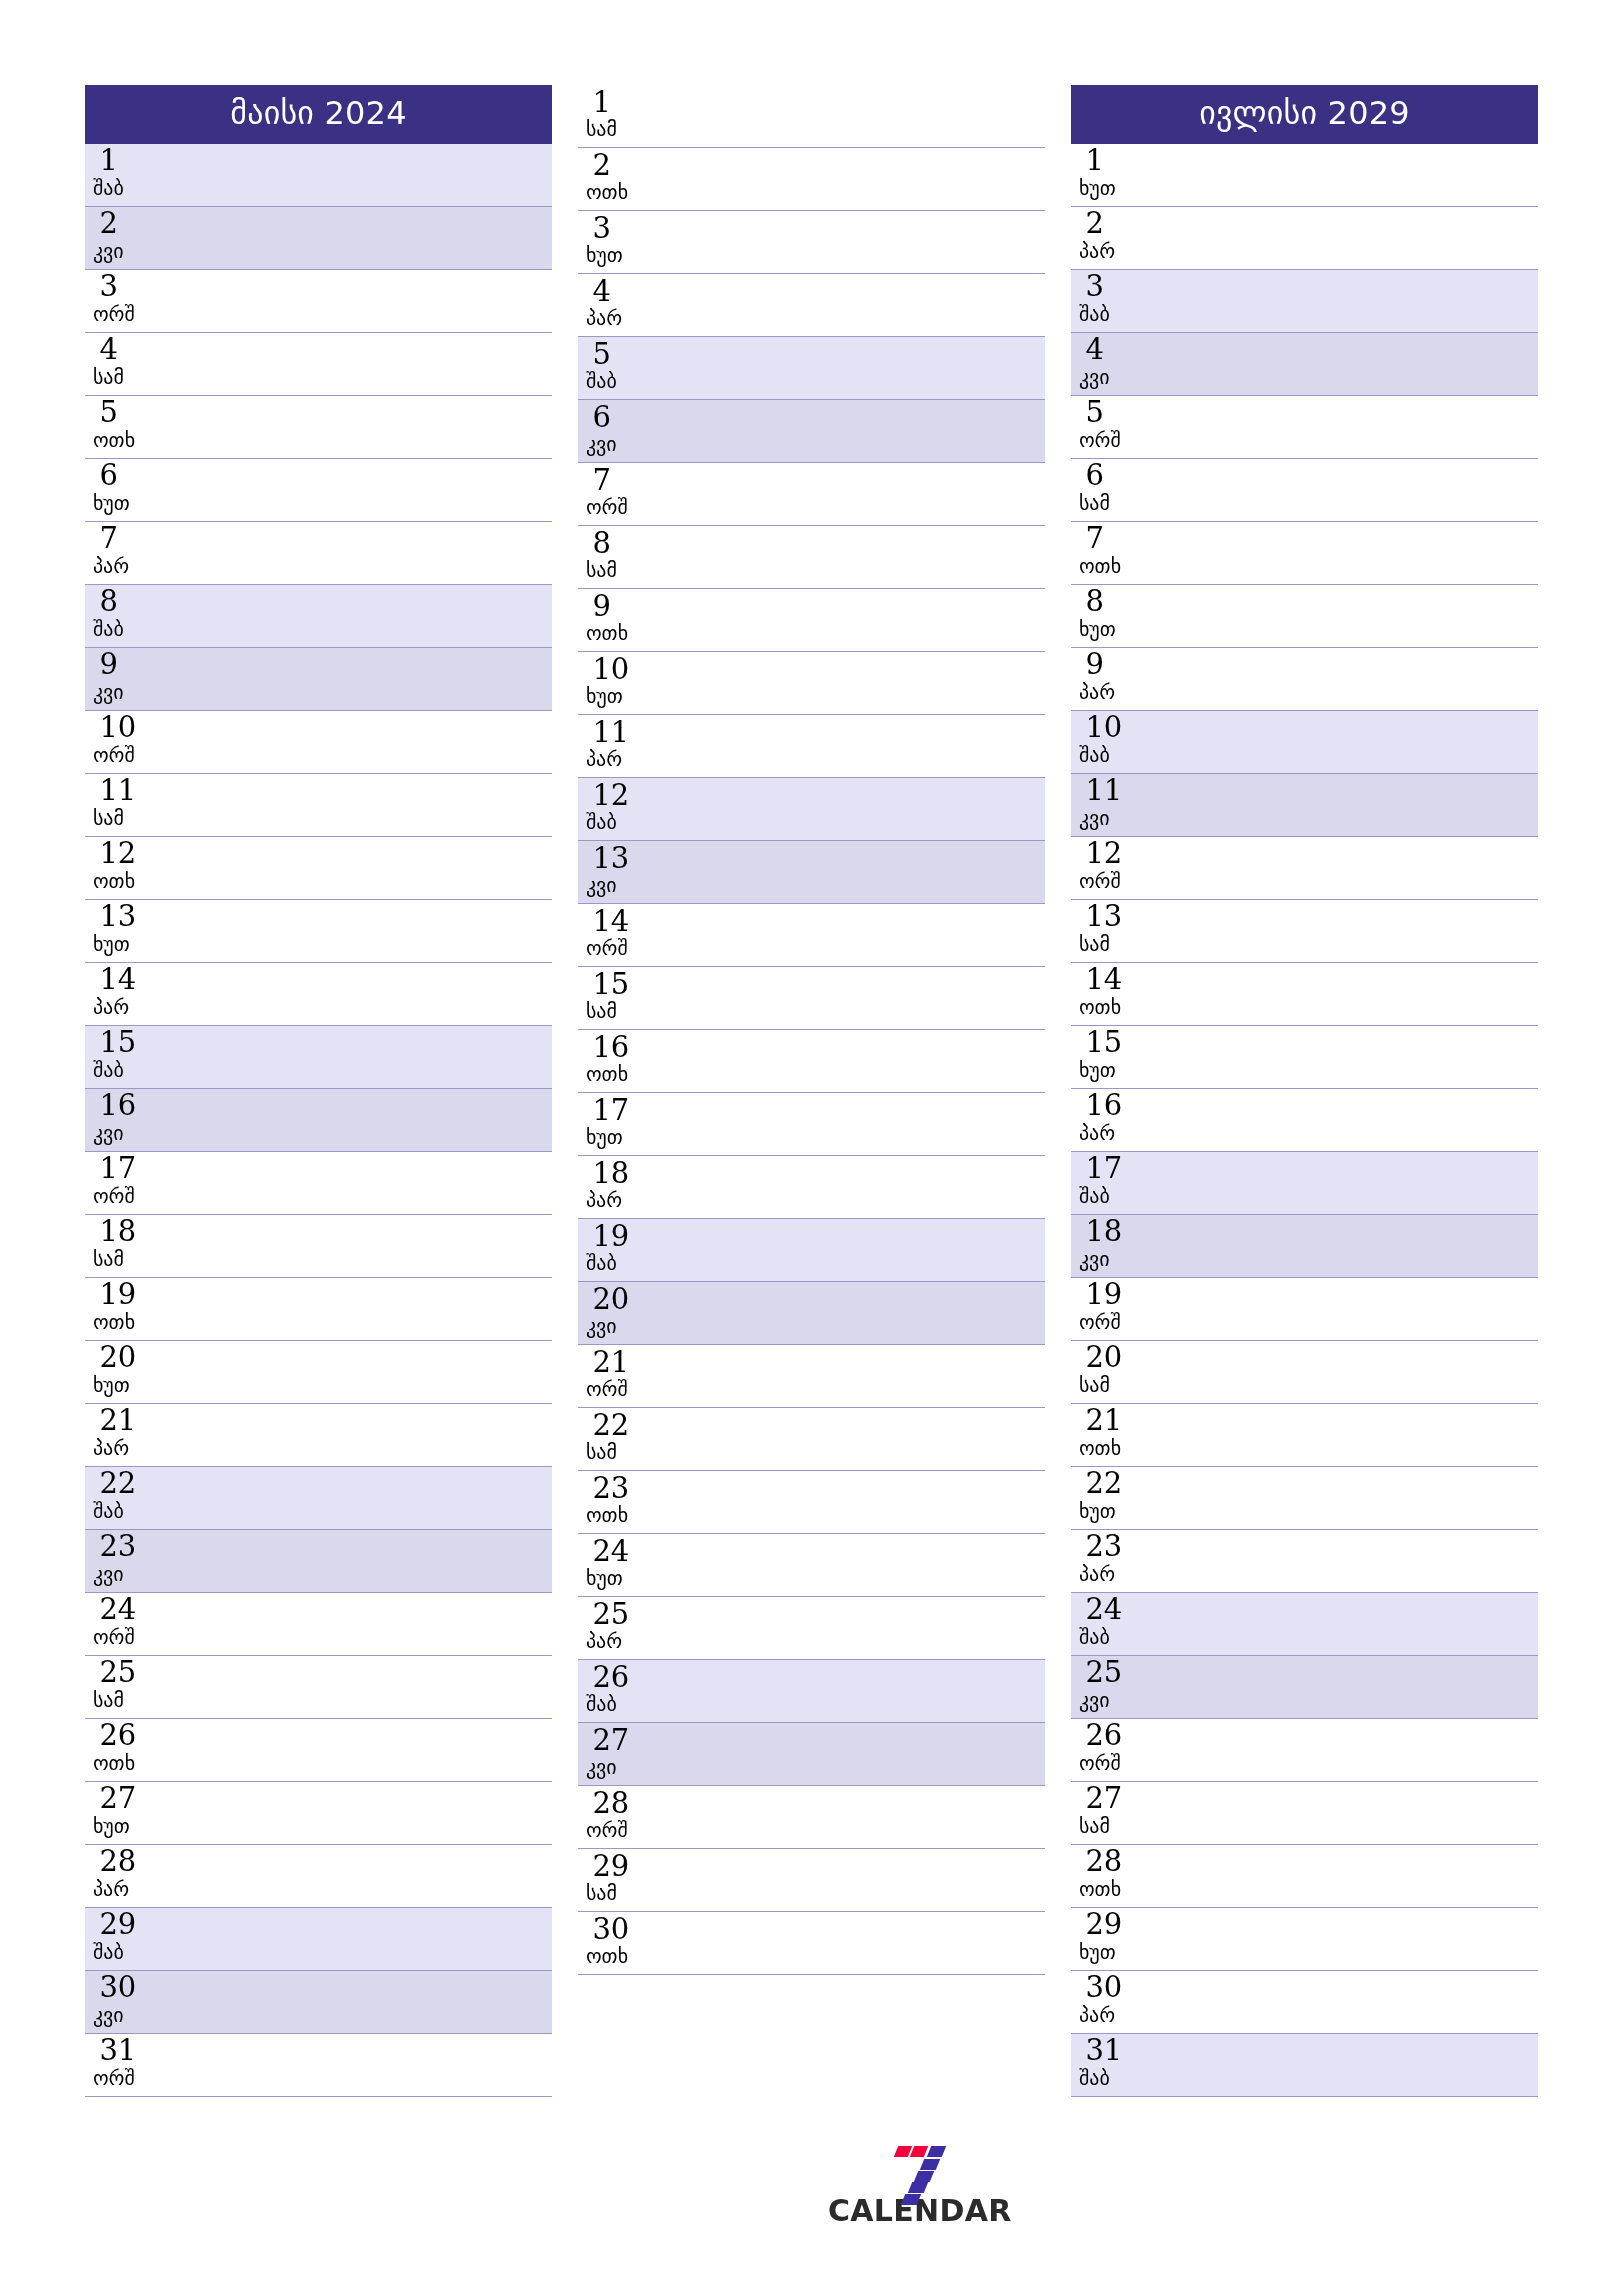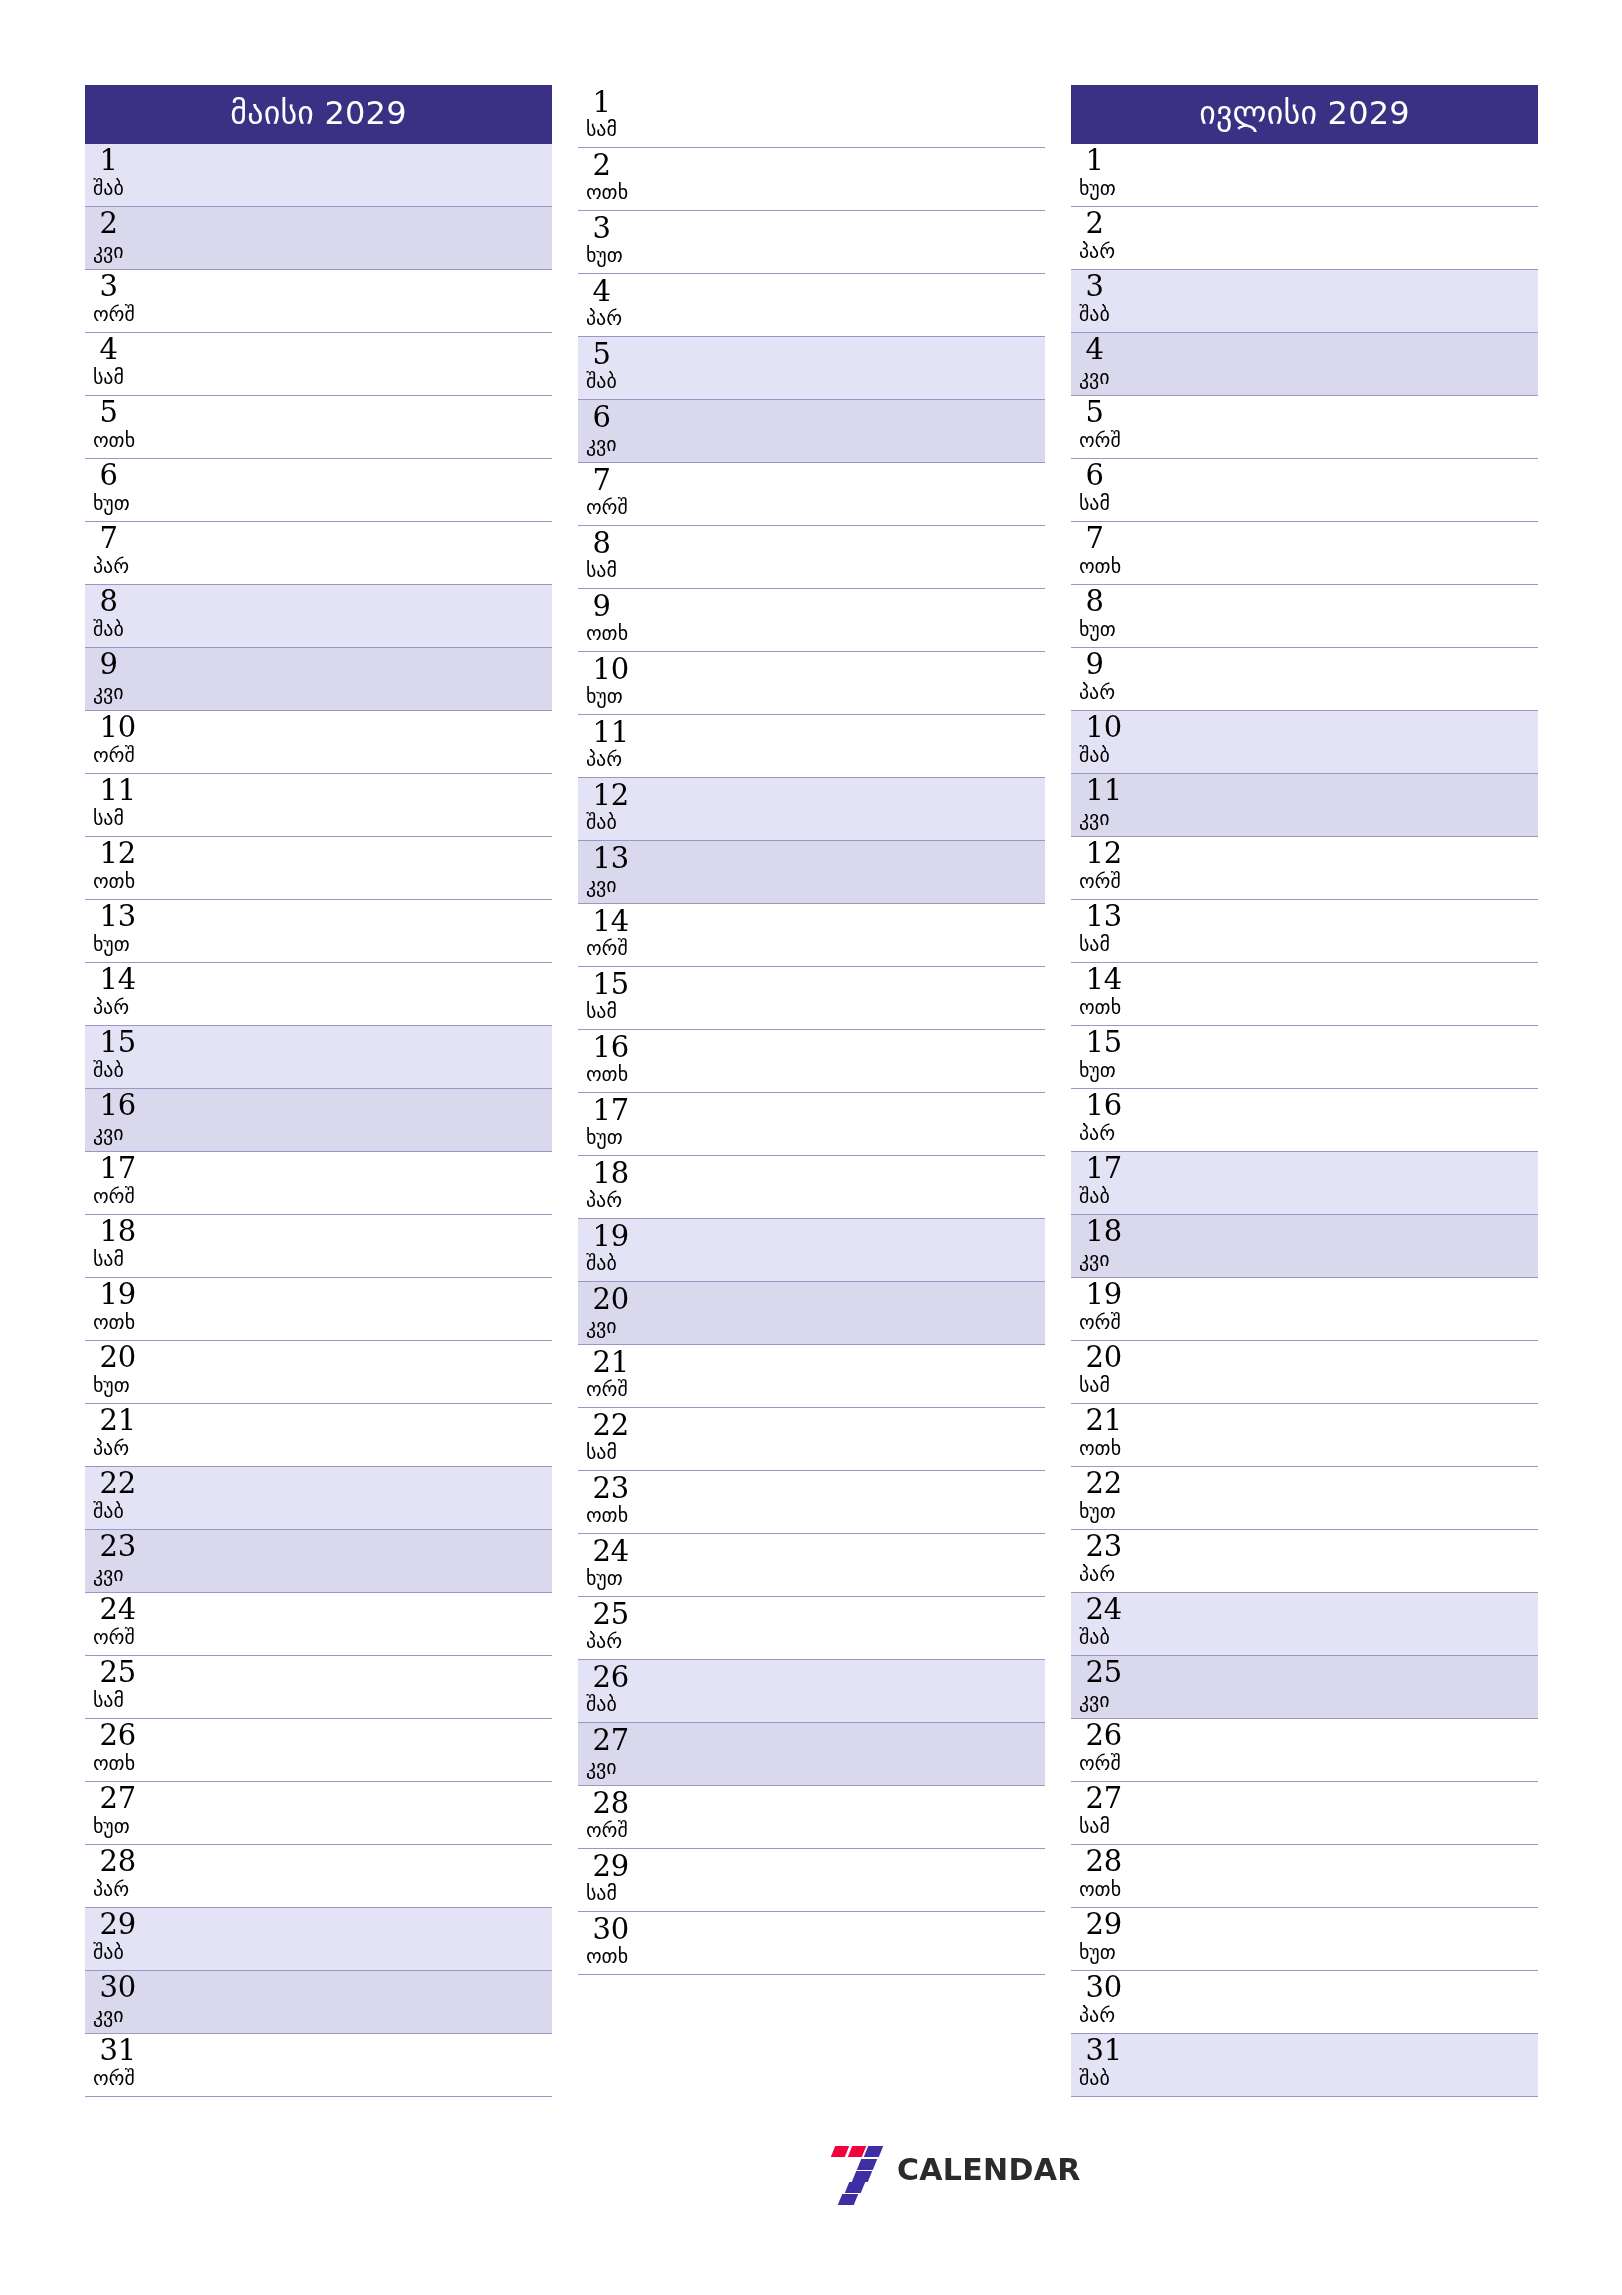--- a/index.html
+++ b/index.html
@@ -97,22 +97,23 @@
     background: #ffffff;
     border-bottom: none;
   }
 
   
   #brand {
     position: absolute;
     left: 828px;
     top: 2145px;
     display: flex;
+    flex-direction: column;
     align-items: center;
-    gap: 11px;
+    gap: 1px;
   }
   .logo-mark {
     position: relative;
     width: 58px;
     height: 50px;
     flex: none;
   }
   .seg {
     position: absolute;
     height: 11px;
@@ -141,21 +142,21 @@
   }
 </style>
 </head>
 <body>
 
 <div id="page">
 
   <div id="columns">
 
     <div class="month-col">
-      <div class="month-header">მაისი 2029</div>
+      <div class="month-header">მაისი 2024</div>
       <div class="days">
           <div class="day-row sat">
             <span class="day-num">1</span>
             <span class="day-wd">შაბ</span>
           </div>
           <div class="day-row sun">
             <span class="day-num">2</span>
             <span class="day-wd">კვი</span>
           </div>
           <div class="day-row ">

